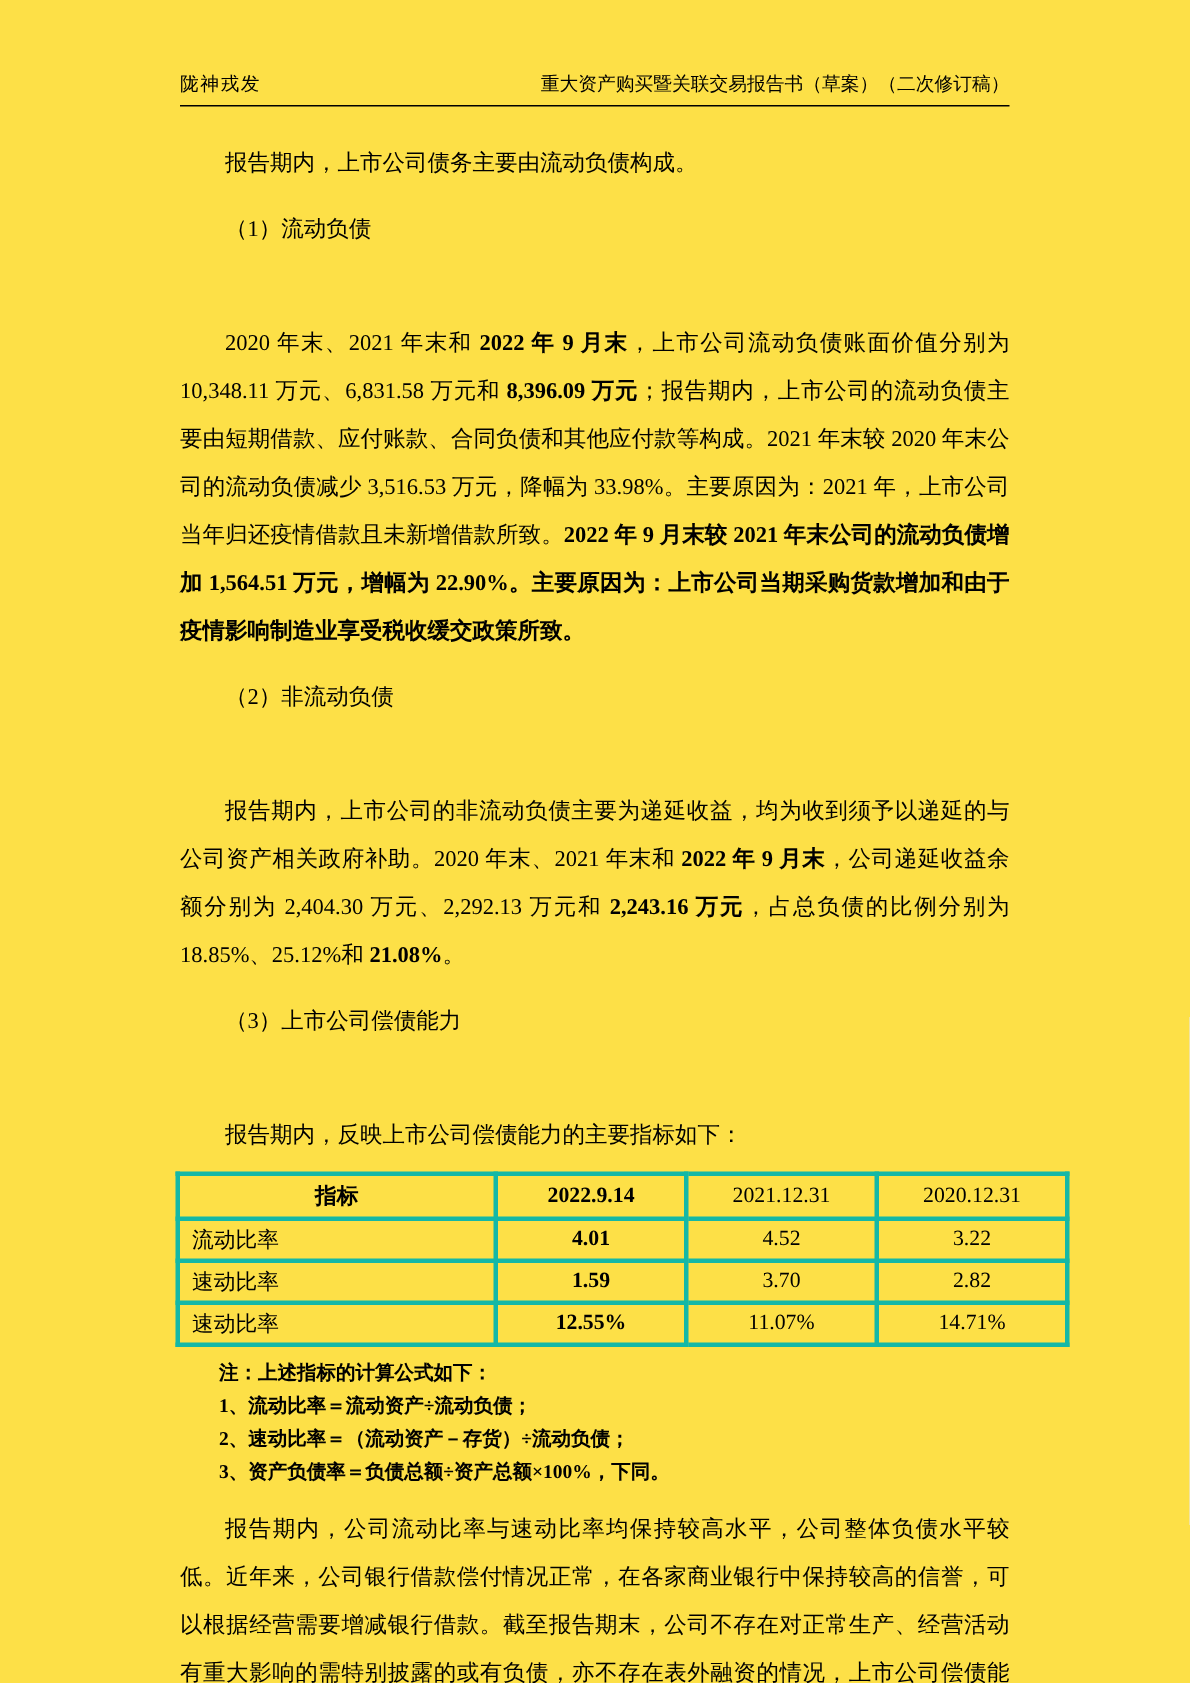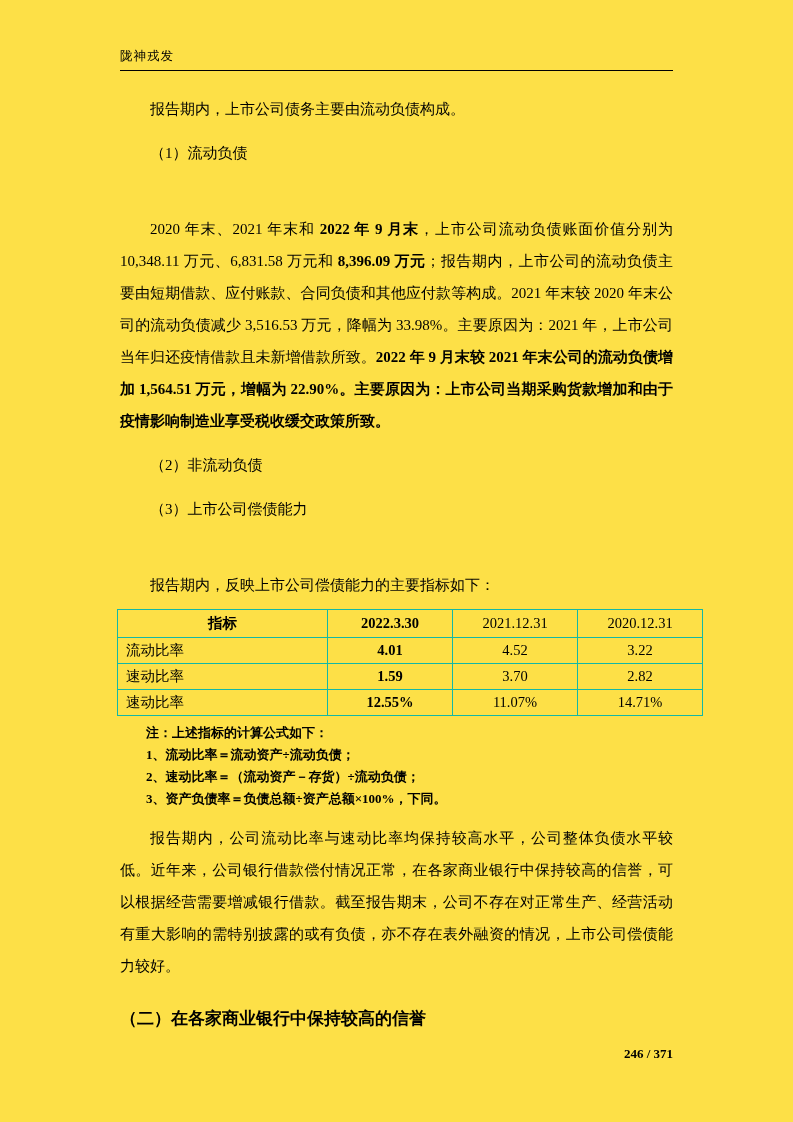--- a/index.html
+++ b/index.html
@@ -37,21 +37,21 @@
   
   table.metrics {
     border-collapse:collapse;
     width:558px;
     margin:8px 0 0 -3px;
     font-size:14.5px;
     line-height:normal;
     table-layout:fixed;
   }
   table.metrics th, table.metrics td {
-    border:1px solid #14b8a6;
+    border:3px solid #14b8a6;
     padding:0 6px;
     text-align:center;
     font-weight:normal;
   }
   table.metrics th { height:27px; }
   table.metrics td { height:25px; }
   table.metrics .col-ind { width:197px; }
   table.metrics .col-v  { width:112px; }
   table.metrics td.lbl { text-align:left; padding-left:8px; }
   table.metrics .bold { font-weight:bold; }
@@ -79,42 +79,44 @@
     font-weight:bold;
   }
 </style>
 </head>
 <body>
 
 <div class="page">
 
   <div class="doc-header">
     <span class="hl">陇神戎发</span>
+    <span class="hr">重大资产购买暨关联交易报告书（草案）（二次修订稿）</span>
   </div>
 
   <div class="body-text">
 
     <p class="para first-para">报告期内，上市公司债务主要由流动负债构成。</p>
 
     <p class="sub-heading">（1）流动负债</p>
 
     <p class="para"><span>2020 年末、2021 年末和 </span><span class="b">2022 年 9 月末</span><span>，上市公司流动负债账面价值分别为 10,348.11 万元、6,831.58 万元和 </span><span class="b">8,396.09 万元</span><span>；报告期内，上市公司的流动负债主要由短期借款、应付账款、合同负债和其他应付款等构成。2021 年末较 2020 年末公司的流动负债减少 3,516.53 万元，降幅为 33.98%。主要原因为：2021 年，上市公司当年归还疫情借款且未新增借款所致。</span><span class="b">2022 年 9 月末较 2021 年末公司的流动负债增加 1,564.51 万元，增幅为 22.90%。主要原因为：上市公司当期采购货款增加和由于疫情影响制造业享受税收缓交政策所致。</span></p>
 
     <p class="sub-heading">（2）非流动负债</p>
 
+    <p class="para"><span>报告期内，上市公司的非流动负债主要为递延收益，均为收到须予以递延的与公司资产相关政府补助。2020 年末、2021 年末和 </span><span class="b">2022 年 9 月末</span><span>，公司递延收益余额分别为 2,404.30 万元、2,292.13 万元和 </span><span class="b">2,243.16 万元</span><span>，占总负债的比例分别为 18.85%、25.12%和 </span><span class="b">21.08%</span><span>。</span></p>
 
     <p class="sub-heading">（3）上市公司偿债能力</p>
 
     <p class="para">报告期内，反映上市公司偿债能力的主要指标如下：</p>
 
     <table class="metrics">
       <tbody>
           <tr>
         <th class="col-ind bold">指标</th>
-        <th class="col-v bold">2022.3.30</th>
+        <th class="col-v bold">2022.9.14</th>
         <th class="col-v">2021.12.31</th>
         <th class="col-v">2020.12.31</th>
       </tr>
       <tr>
         <td class="lbl">流动比率</td>
         <td class="bold">4.01</td>
         <td>4.52</td>
         <td>3.22</td>
       </tr>
       <tr>

